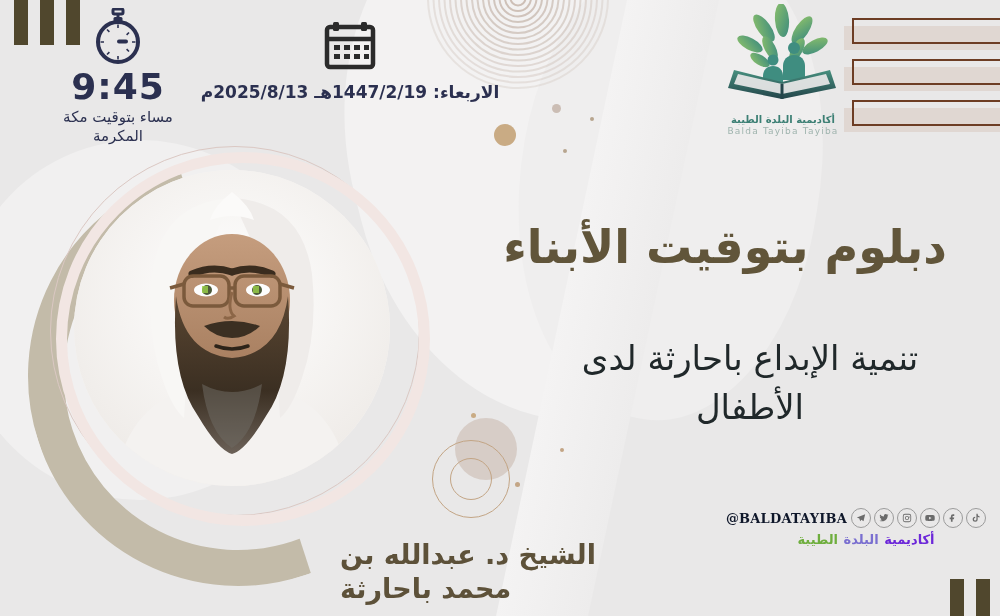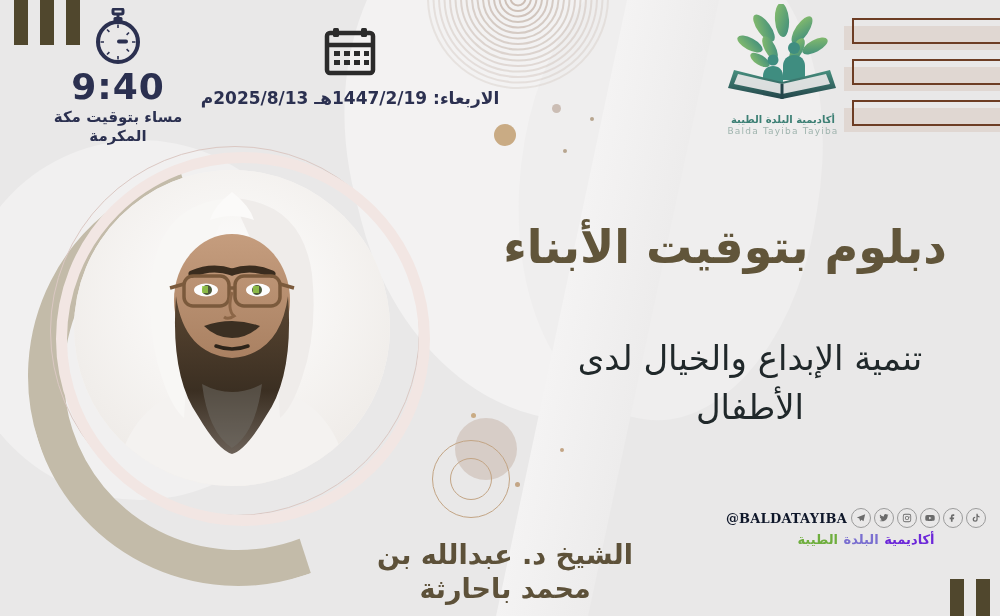--- a/index.html
+++ b/index.html
@@ -43,23 +43,23 @@
   .hbar .shadow{position:absolute;left:-8px;top:8px;right:0;height:24px;background:#e0d7d2;}
   .hbar .line{position:absolute;left:0;top:0;right:-10px;height:22px;
     border:2px solid #6d3d24;background:transparent;}
 
   
   .infoblock{position:absolute;text-align:center;color:#2b3050;}
   .icon-wrap{display:flex;justify-content:center;}
 
   .time-block{left:48px;top:8px;width:140px;}
   .time-val{font-size:36px;font-weight:700;letter-spacing:1px;color:#2b3050;line-height:1.05;margin-top:2px;}
-  .time-note{font-size:15px;font-weight:700;color:#2b3050;line-height:1.25;margin-top:2px;}
-
-  .date-block{left:200px;top:26px;width:300px;}
+  .time-note{font-size:15px;font-weight:400;color:#2b3050;line-height:1.25;margin-top:2px;}
+
+  .date-block{left:200px;top:20px;width:300px;}
   .date-val{font-size:17px;font-weight:700;color:#2b3050;margin-top:10px;
     direction:rtl;white-space:nowrap;}
 
   
   .logo{position:absolute;left:708px;top:4px;width:150px;text-align:center;}
   .logo-ar{font-size:10px;font-weight:700;color:#3c7f74;letter-spacing:1px;margin-top:-2px;}
   .logo-en{font-size:9px;color:#9fb4ae;letter-spacing:1.2px;margin-top:1px;}
 
   
   .portrait-zone{position:absolute;left:20px;top:128px;width:420px;height:420px;}
@@ -81,21 +81,21 @@
   .circ-ring2{position:absolute;left:450px;top:458px;width:40px;height:40px;border-radius:50%;
     border:1.5px solid #c3a585;}
 
   
   .title{position:absolute;right:40px;top:222px;width:470px;text-align:center;
     font-size:46px;font-weight:700;color:#61553a;letter-spacing:0px;line-height:1.1;}
   .subtitle{position:absolute;right:40px;top:334px;width:420px;text-align:center;
     font-size:34px;font-weight:500;color:#20282a;line-height:1.45;}
 
   
-  .speaker{position:absolute;right:330px;top:538px;width:330px;text-align:center;
+  .speaker{position:absolute;right:330px;top:538px;width:330px;text-align:left;
     font-size:27px;font-weight:700;color:#5d5139;line-height:1.25;}
 
   
   .footer{position:absolute;right:14px;top:508px;width:240px;text-align:center;}
   .handle-row{display:flex;align-items:center;justify-content:flex-end;gap:4px;direction:ltr;}
   .handle{font-family:"DejaVu Serif","Liberation Serif",serif;font-size:13px;
     font-weight:700;color:#0f172a;letter-spacing:.2px;}
   .sicons{display:flex;gap:3px;}
   .sicon{width:18px;height:18px;border-radius:50%;border:1.4px solid #9b9b9b;
     display:flex;align-items:center;justify-content:center;color:#6b6b6b;}
@@ -175,21 +175,21 @@
         <path d="M27 6 v4" stroke="#2b3050" stroke-width="3"></path>
         <rect x="22.5" y="9" width="9" height="6" rx="1.5" fill="#2b3050"></rect>
         <circle cx="27" cy="34" r="20" fill="none" stroke="#2b3050" stroke-width="4"></circle>
         <g stroke="#2b3050" stroke-width="1.6">
           <path d="M27 16.5v3.5M27 48v3.5M9.5 34h3.5M41 34h3.5"></path>
           <path d="M16 21.5l2.4 2.4M35.6 41.1l2.4 2.4M16 46.5l2.4-2.4M35.6 26.9l2.4-2.4"></path>
         </g>
         <rect x="26" y="31.5" width="11" height="4" rx="2" fill="#2b3050"></rect>
       </svg>
     </div>
-    <div class="time-val">9:40</div>
+    <div class="time-val">9:45</div>
     <div class="time-note">مساء بتوقيت مكة المكرمة</div>
   </div>
 
   <div class="infoblock date-block">
     <div class="icon-wrap">
       <svg width="54" height="52" viewBox="0 0 54 52" aria-hidden="true">
         <rect x="10" y="2" width="6" height="9" rx="1.5" fill="#2b2b2b"></rect>
         <rect x="38" y="2" width="6" height="9" rx="1.5" fill="#2b2b2b"></rect>
         <rect x="4" y="7" width="46" height="40" rx="3" fill="none" stroke="#2b2b2b" stroke-width="4.5"></rect>
         <path d="M4 19h46" stroke="#2b2b2b" stroke-width="4.5"></path>
@@ -304,21 +304,21 @@
         <path d="M142 176 q16 6 32 0" stroke="#2c2319" stroke-width="3.5" fill="none" stroke-linecap="round"></path>
       </svg>
     </div>
   </div>
 
   <div class="circ-fill"></div>
   <div class="circ-ring1"></div>
   <div class="circ-ring2"></div>
 
   <div class="title">دبلوم بتوقيت الأبناء</div>
-  <div class="subtitle">تنمية الإبداع والخيال لدى الأطفال</div>
+  <div class="subtitle">تنمية الإبداع باحارثة لدى الأطفال</div>
 
   <div class="speaker">الشيخ د. عبدالله بن محمد باحارثة</div>
 
   <div class="footer">
     <div class="handle-row">
       <span class="handle">@BALDATAYIBA</span>
       <span class="sicons">
         <span class="sicon">
           <svg viewBox="0 0 24 24">
               <path d="M22 3 2 11l6 2 2 7 3-4 5 4 4-17z"></path>

